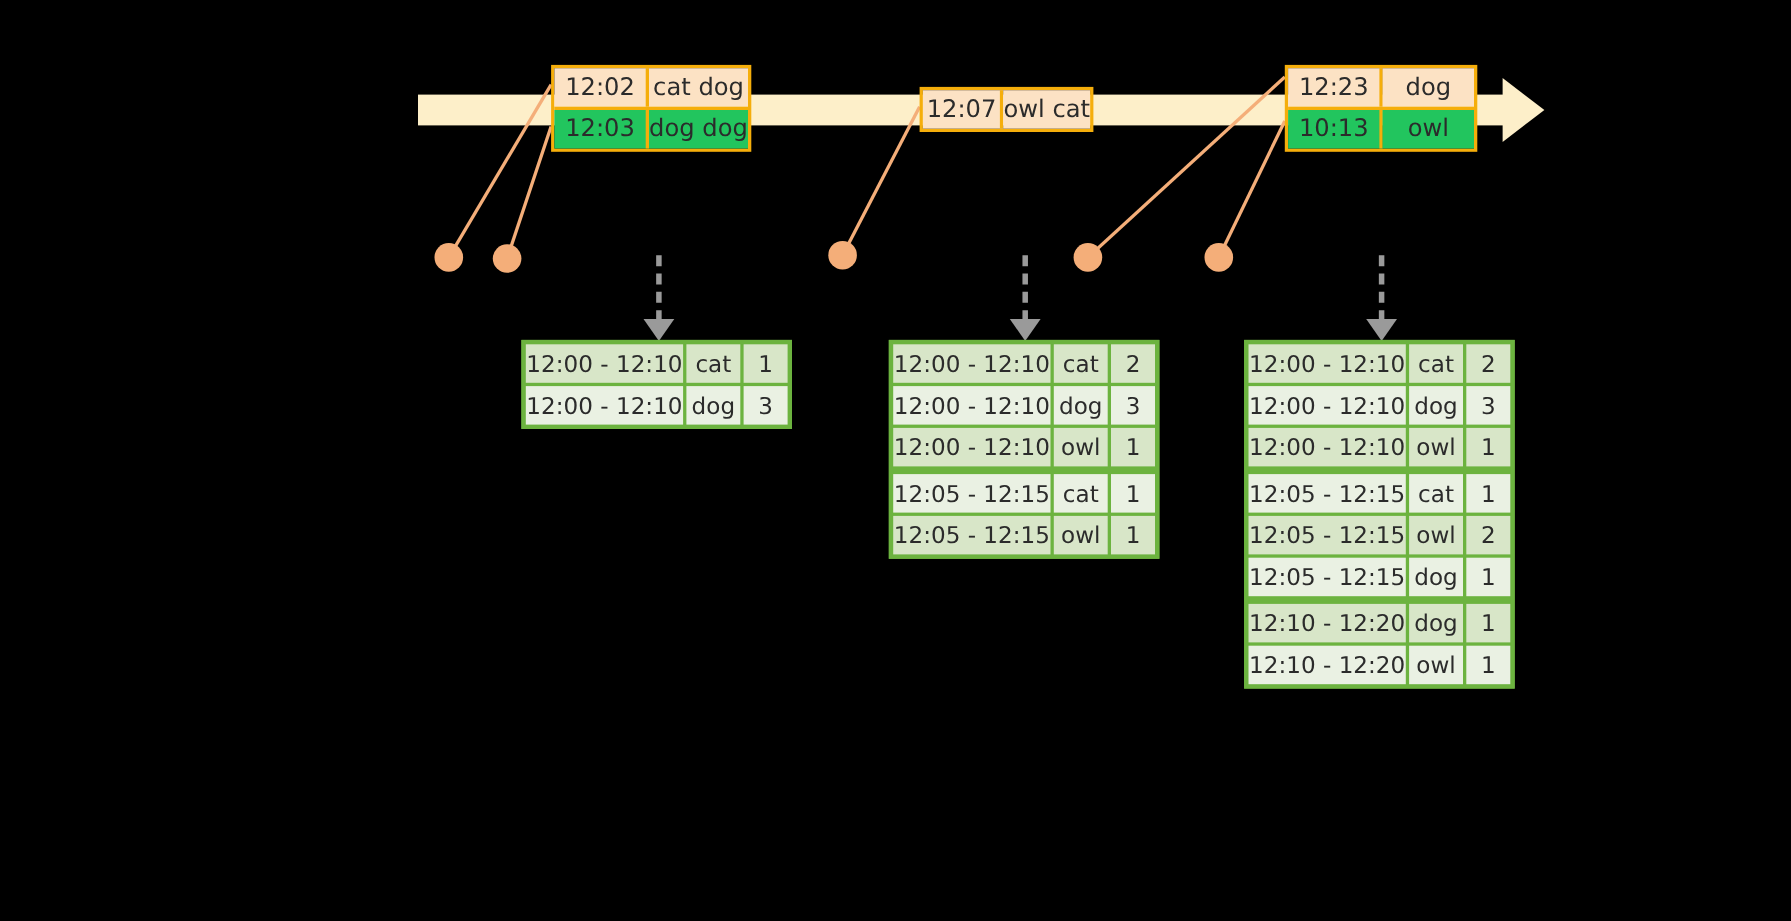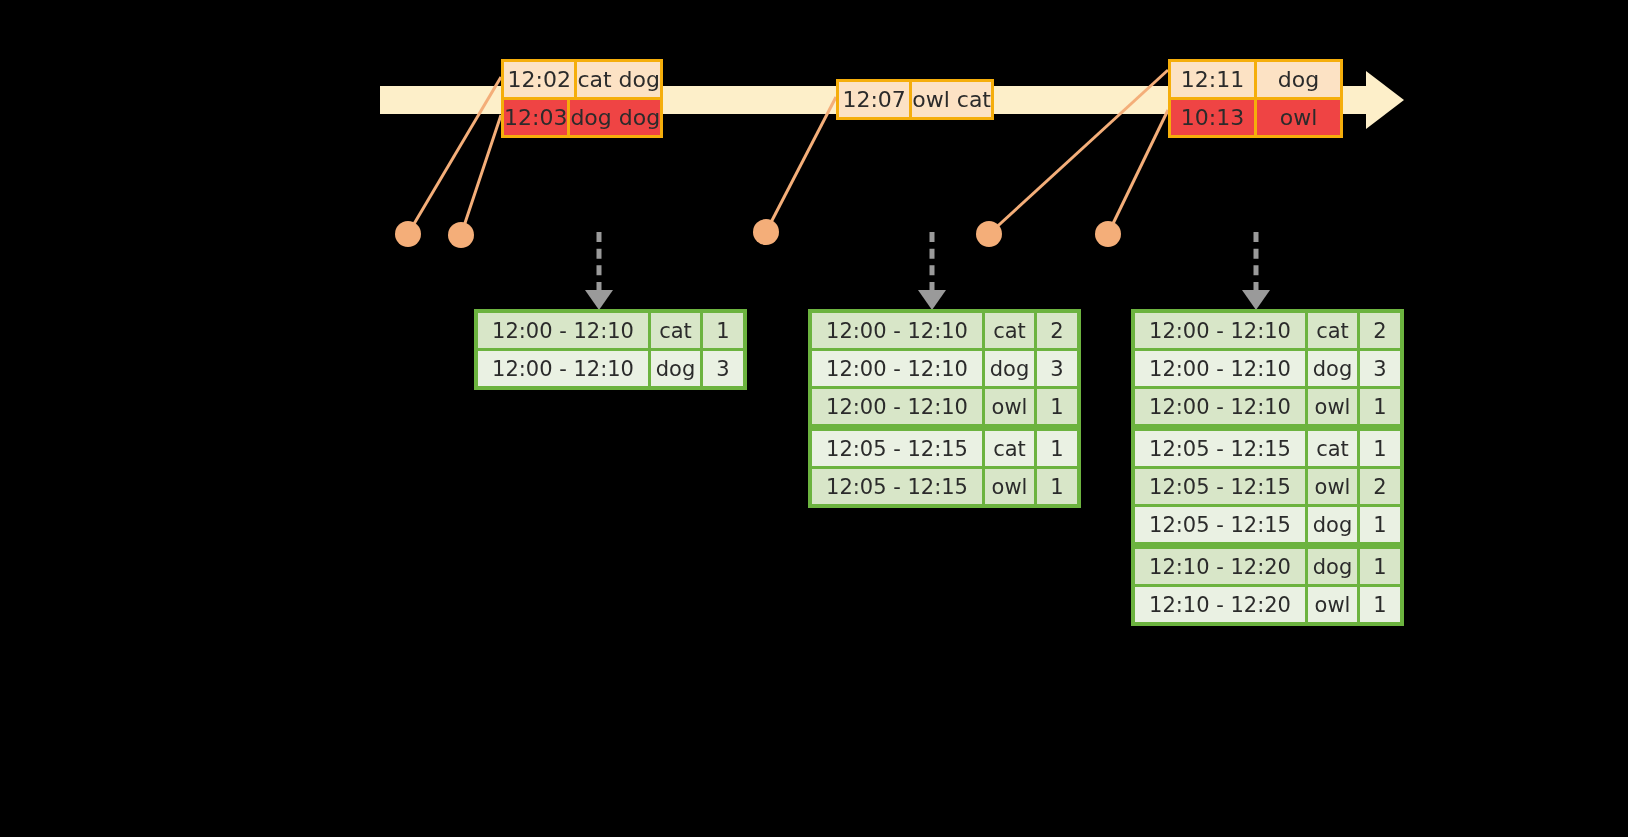--- a/index.html
+++ b/index.html
@@ -15,21 +15,21 @@
   
   .ebox{position:absolute;border:3px solid #f5ae0b;box-sizing:border-box;
         display:flex;flex-direction:column;}
   .erow{display:flex;flex:1;}
   .erow + .erow{border-top:3px solid #f5ae0b;}
   .ecell{display:flex;align-items:center;justify-content:center;
          font-size:22px;color:#2b2b2b;box-sizing:border-box;white-space:nowrap;}
   .ecell.time{width:86px;border-right:3px solid #f5ae0b;}
   .ecell.val{flex:1;}
   .erow.shade .ecell{background:#fce2c4;}
-  .erow.light .ecell{background:#ef4444;}
+  .erow.light .ecell{background:#22c55e;}
 
   
   .dot{position:absolute;width:26px;height:26px;border-radius:50%;background:#f4ae79;}
   .leader{position:absolute;left:0;top:0;width:1628px;height:837px;pointer-events:none;}
 
   
   .dashwrap{position:absolute;}
   .dashline{position:absolute;left:50%;top:0;transform:translateX(-50%);
             width:0;border-left:5px dashed #9a9a9a;}
   .dashhead{position:absolute;left:50%;bottom:0;transform:translateX(-50%);
@@ -37,62 +37,62 @@
             border-right:14px solid transparent;border-top:20px solid #9a9a9a;}
 
   
   .gtable{position:absolute;border:4px solid #6cb33f;box-sizing:border-box;
           background:#6cb33f;display:flex;flex-direction:column;gap:3px;padding:0;}
   .grow{display:flex;gap:3px;height:35px;}
   .gcell{display:flex;align-items:center;justify-content:center;
          font-size:21px;color:#2b2b2b;box-sizing:border-box;white-space:nowrap;}
   .grow.dark .gcell{background:#d8e6c8;}
   .grow.lite .gcell{background:#eaf1e3;}
-  .gcell.win{width:170px;}
+  .gcell.win{width:143px;}
   .gcell.key{width:49px;}
   .gcell.cnt{width:40px;}
   .grow.sep{margin-top:4px;}
 </style>
 </head>
 <body>
 
 <div id="stage">
 
   <div class="tl-bar" style="left:380px;top:86px;width:1000px;height:28px;"></div>
   <div class="tl-arrow" style="left:1366px;top:71px;"></div>
 
   <svg class="leader">
     <line x1="501" y1="77" x2="408" y2="234" stroke="#f4ae79" stroke-width="3"></line>
     <line x1="501" y1="115" x2="461" y2="235" stroke="#f4ae79" stroke-width="3"></line>
     <line x1="836" y1="97" x2="766" y2="232" stroke="#f4ae79" stroke-width="3"></line>
     <line x1="1168" y1="70" x2="989" y2="234" stroke="#f4ae79" stroke-width="3"></line>
     <line x1="1168" y1="110" x2="1108" y2="234" stroke="#f4ae79" stroke-width="3"></line>
   </svg>
 
-  <div class="ebox" style="left:501px;top:59px;width:162px;height:79px;">
+  <div class="ebox" style="left:501px;top:59px;width:182px;height:79px;">
     <div class="erow shade">
       <div class="ecell time">12:02</div>
       <div class="ecell val">cat dog</div>
     </div>
     <div class="erow light">
       <div class="ecell time">12:03</div>
       <div class="ecell val">dog dog</div>
     </div>
   </div>
 
   <div class="ebox" style="left:836px;top:79px;width:158px;height:41px;">
     <div class="erow shade">
       <div class="ecell time">12:07</div>
       <div class="ecell val">owl cat</div>
     </div>
   </div>
 
   <div class="ebox" style="left:1168px;top:59px;width:175px;height:79px;">
     <div class="erow shade">
-      <div class="ecell time">12:11</div>
+      <div class="ecell time">12:23</div>
       <div class="ecell val">dog</div>
     </div>
     <div class="erow light">
       <div class="ecell time">10:13</div>
       <div class="ecell val">owl</div>
     </div>
   </div>
 
   <div class="dot" style="left:395px;top:221px;"></div>
   <div class="dot" style="left:448px;top:222px;"></div>

